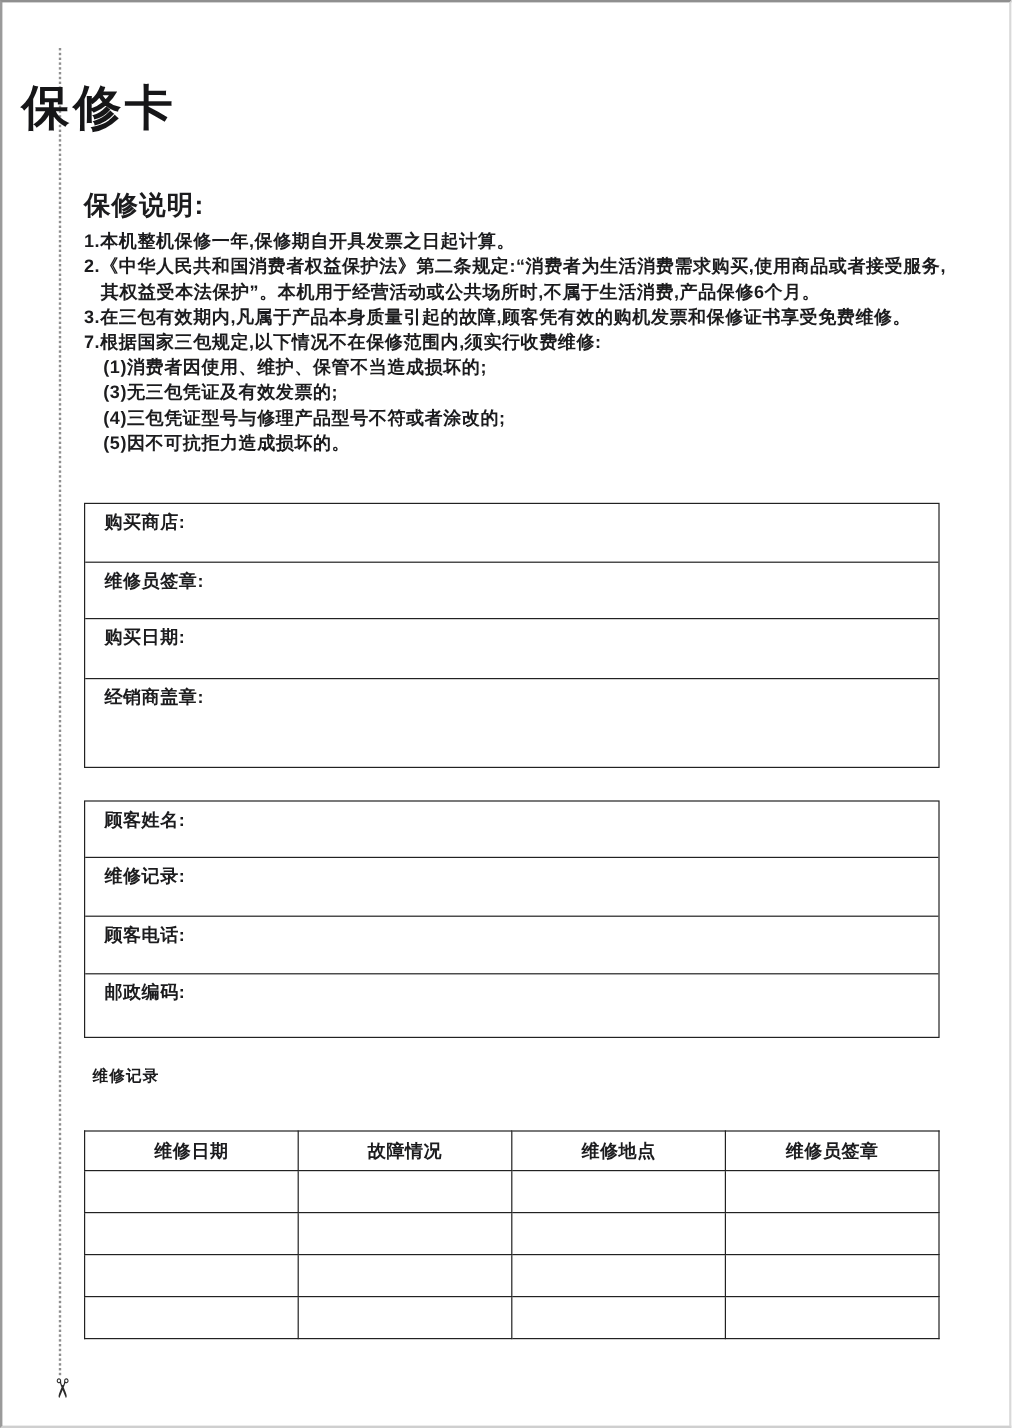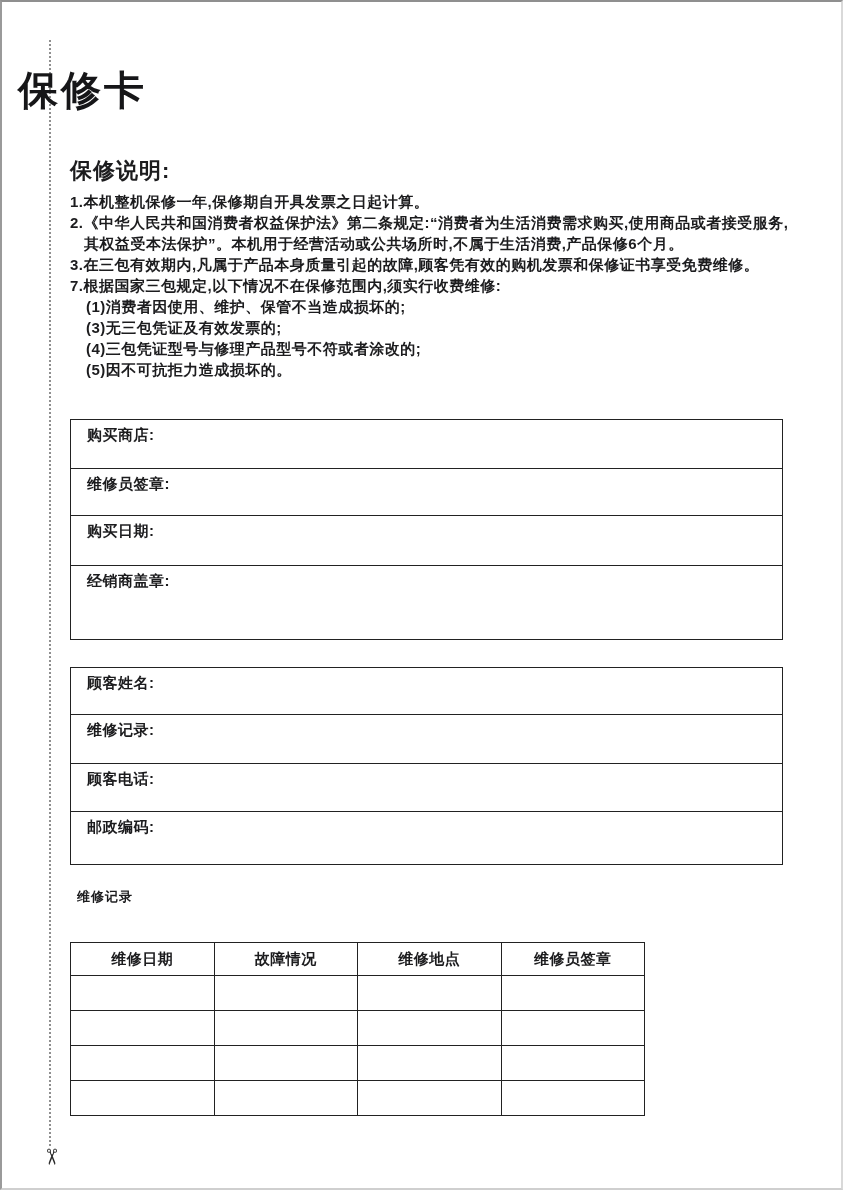--- a/index.html
+++ b/index.html
@@ -112,21 +112,21 @@
     font-size: 13px;
     line-height: 21px;
     font-weight: bold;
     letter-spacing: 1px;
   }
 
   .repair-table {
     position: absolute;
     top: 940px;
     left: 68px;
-    width: 575px;
+    width: 713px;
     border-collapse: collapse;
     table-layout: fixed;
     padding-left: 36px;
   }
   .repair-table th, .repair-table td {
     border: 1px solid #222222;
     padding: 0;
   }
   .repair-table th {
     height: 32px;

